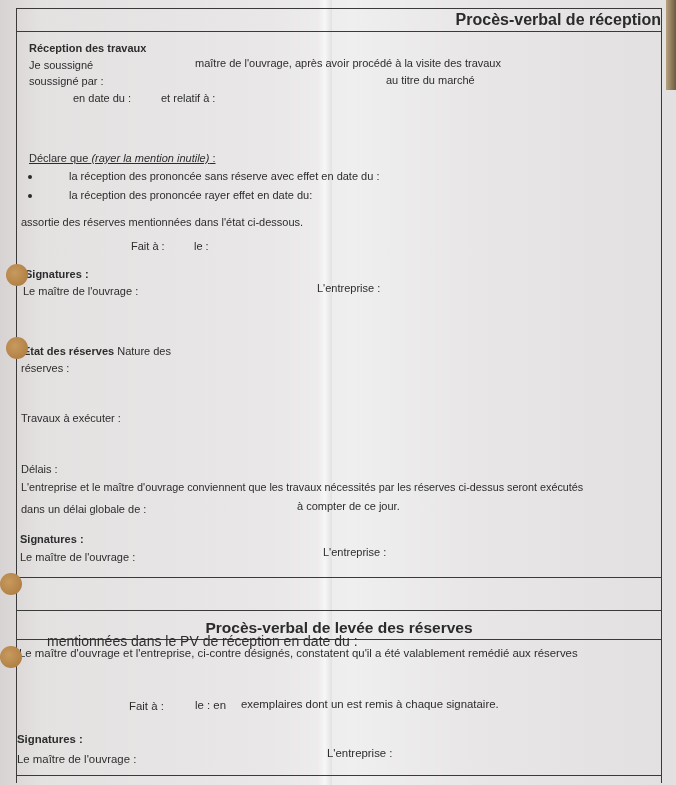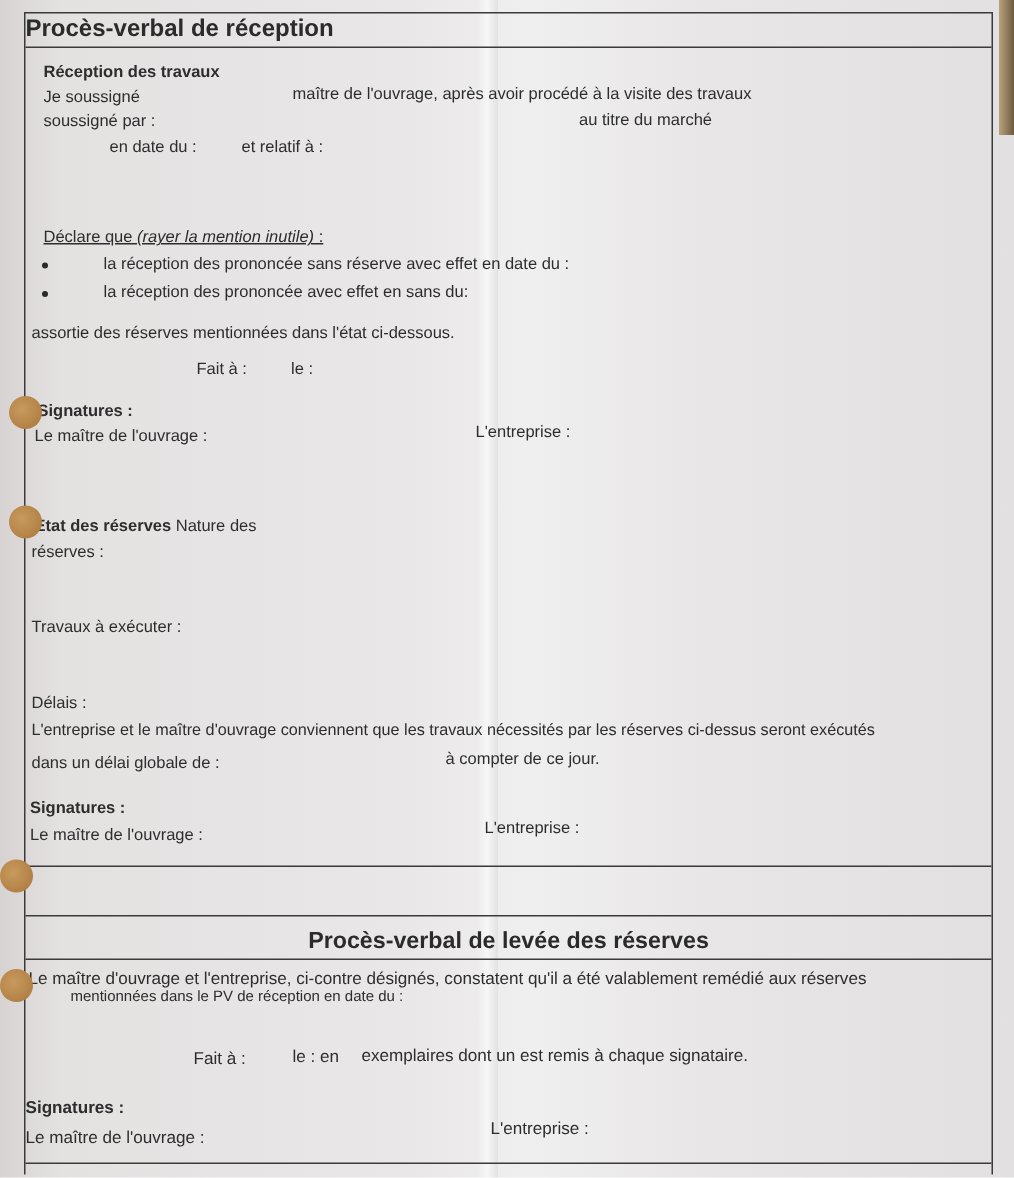--- a/index.html
+++ b/index.html
@@ -23,21 +23,21 @@
     background: radial-gradient(circle at 40% 40%, #c89a5e, #a9763c);
   }
   .doc {
     position: absolute; left: 16px; top: 8px; width: 646px; height: 775px;
     border: 1.3px solid #3a3a3a; border-bottom: none;
     box-sizing: border-box;
   }
   .title-box {
     position: absolute; left: 0; right: 0; top: 0; height: 22px;
     border-bottom: 1.3px solid #3a3a3a;
-    text-align: left; font-weight: bold; font-size: 16px; line-height: 22px; color: #2b2b2b;
+    text-align: right; font-weight: bold; font-size: 16px; line-height: 22px; color: #2b2b2b;
   }
   .t { position: absolute; font-size: 11px; white-space: nowrap; color: #2d2d2d; }
   .b { font-weight: bold; }
   .i { font-style: italic; }
   .bullet { position: absolute; width: 4px; height: 4px; background: #2a2a2a; border-radius: 50%; }
   .hline { position: absolute; left: 0; right: 0; height: 0; border-top: 1.3px solid #3a3a3a; }
   .title2 {
     position: absolute; left: 0; right: 0; text-align: center;
     font-weight: bold; font-size: 15.5px; color: #2b2b2b;
   }
@@ -58,21 +58,21 @@
   <div class="t" style="left:369px;top:65px;">au titre du marché</div>
   <div class="t" style="left:12px;top:83px;margin-left:44px;">en date du :</div>
   <div class="t" style="left:144px;top:83px;">et relatif à :</div>
 
   <div class="t" style="left:12px;top:143px;text-decoration:underline;">
     <span>Déclare que </span><span class="i">(rayer la mention inutile)</span><span> :</span>
   </div>
   <div class="bullet" style="left:11px;top:166px;"></div>
   <div class="t" style="left:52px;top:161px;">la réception des prononcée sans réserve avec effet en date du :</div>
   <div class="bullet" style="left:11px;top:185px;"></div>
-  <div class="t" style="left:52px;top:180px;">la réception des prononcée avec effet en sans du:</div>
+  <div class="t" style="left:52px;top:180px;">la réception des prononcée rayer effet en date du:</div>
 
   <div class="t" style="left:4px;top:207px;">assortie des réserves mentionnées dans l'état ci-dessous.</div>
 
   <div class="t" style="left:114px;top:231px;">Fait à :</div>
   <div class="t" style="left:177px;top:231px;">le :</div>
 
   <div class="t b" style="left:8px;top:259px;">Signatures :</div>
   <div class="t" style="left:6px;top:276px;">Le maître de l'ouvrage :</div>
   <div class="t" style="left:300px;top:273px;">L'entreprise :</div>
 
@@ -91,21 +91,21 @@
   <div class="t b" style="left:3px;top:524px;">Signatures :</div>
   <div class="t" style="left:3px;top:542px;">Le maître de l'ouvrage :</div>
   <div class="t" style="left:306px;top:537px;">L'entreprise :</div>
 
   <div class="hline" style="top:568px;"></div>
   <div class="hline" style="top:601px;"></div>
   <div class="title2" style="top:610px;">Procès-verbal de levée des réserves</div>
   <div class="hline" style="top:630px;"></div>
 
   <div class="t" style="left:2px;top:638px;font-size:11.4px;">Le maître d'ouvrage et l'entreprise, ci-contre désignés, constatent qu'il a été valablement remédié aux réserves</div>
-  <div class="t" style="left:2px;top:650px;font-size:10px;padding-left:28px;">mentionnées dans le PV de réception en date du :</div>
+  <div class="t" style="left:2px;top:624px;font-size:14px;padding-left:28px;">mentionnées dans le PV de réception en date du :</div>
 
   <div class="t" style="left:112px;top:691px;font-size:11.4px;">Fait à :</div>
   <div class="t" style="left:178px;top:690px;font-size:11.4px;">le : en</div>
   <div class="t" style="left:224px;top:689px;font-size:11.4px;">exemplaires dont un est remis à chaque signataire.</div>
 
   <div class="t b" style="left:0px;top:724px;font-size:11.4px;">Signatures :</div>
   <div class="t" style="left:0px;top:744px;font-size:11.4px;">Le maître de l'ouvrage :</div>
   <div class="t" style="left:310px;top:738px;font-size:11.4px;">L'entreprise :</div>
 
   <div class="hline" style="top:766px;"></div>

